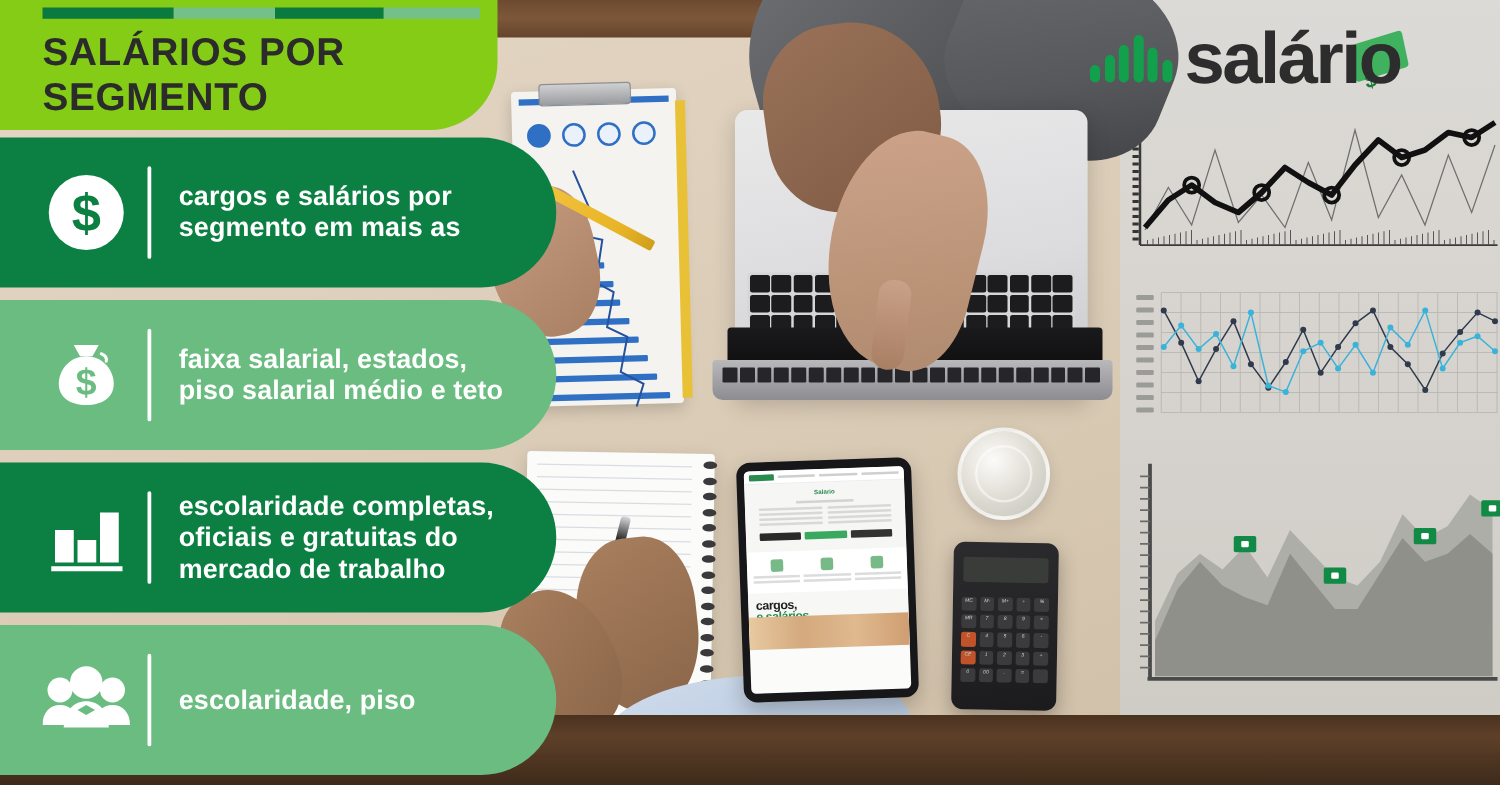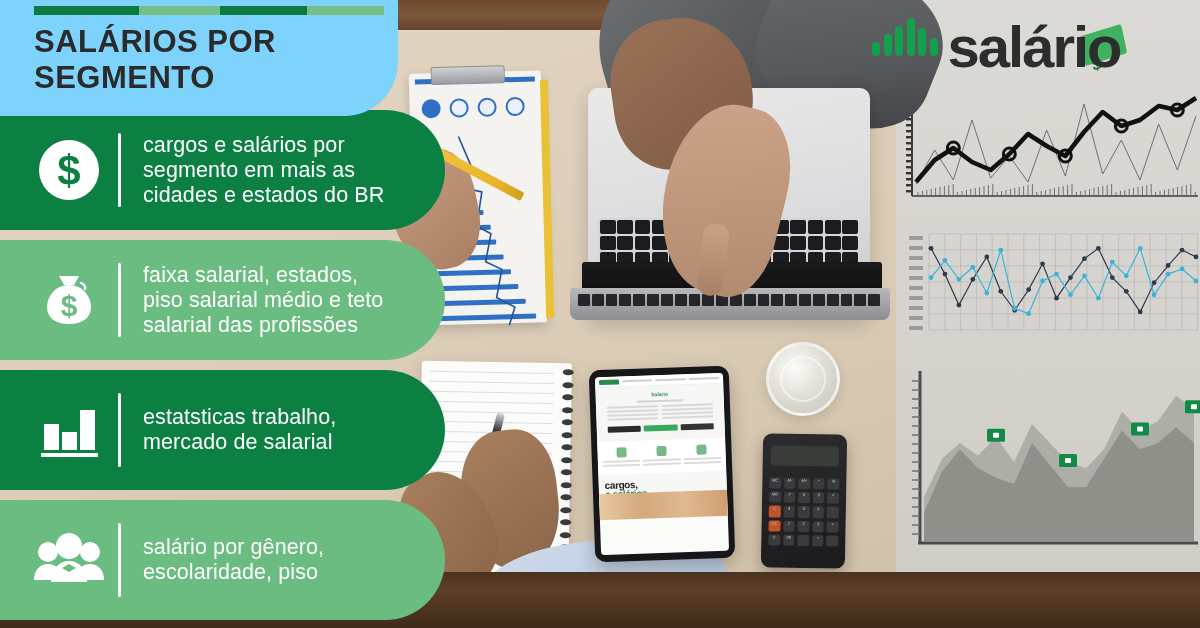--- a/index.html
+++ b/index.html
@@ -223,22 +223,22 @@
     transform:rotate(1deg); box-shadow:0 6px 16px rgba(0,0,0,.3);
   }
   .calc .disp { position:absolute; left:8px; top:12px; right:8px; height:20px; background:#3a3c3a; border-radius:2px; }
   .calc .keys { position:absolute; left:7px; top:44px; right:7px; bottom:8px;
     display:grid; grid-template-columns:repeat(5,1fr); grid-template-rows:repeat(6,1fr); gap:3px; }
   .calc .keys i { background:#3b3b3e; border-radius:2px; display:block; font-size:4px; color:#cfcfcf; text-align:center; line-height:1.6; }
   .calc .keys i.o { background:#c0532a; }
 
   
   .title-banner {
-    position:absolute; left:0; top:0; width:398px; height:116px;
-    background:#7dd3fc; border-radius:0 0 54px 0;
+    position:absolute; left:0; top:0; width:398px; height:104px;
+    background:#84cc16; border-radius:0 0 54px 0;
     z-index:6;
   }
   .title-stripes { position:absolute; left:34px; top:6px; display:flex; width:350px; height:9px; }
   .title-stripes i { display:block; height:100%; }
   .title-stripes i:nth-child(1){ width:30%; background:#0a7a3f; }
   .title-stripes i:nth-child(2){ width:23%; background:#74c088; }
   .title-stripes i:nth-child(3){ width:25%; background:#0a7a3f; }
   .title-stripes i:nth-child(4){ width:22%; background:#74c088; }
   .title-banner h1 {
     position:absolute; left:34px; top:24px;
@@ -251,29 +251,29 @@
   .card {
     position:relative; width:445px; height:120px; margin-bottom:10px;
     border-radius:0 62px 62px 0; display:flex; align-items:center;
     padding-left:26px;
   }
   .card.dark { background:#0c8043; }
   .card.light { background:#6bbc80; }
   .card .ic-wrap { width:86px; flex:0 0 86px; display:flex; align-items:center; justify-content:center; }
   .card .divider { width:3px; height:74px; background:#ffffff; flex:0 0 3px; margin:0 22px 0 6px; border-radius:2px; }
   .card .txt {
-    color:#ffffff; font-size:21.5px; line-height:25px; font-weight:normal;
+    color:#ffffff; font-size:21.5px; line-height:25px; font-weight:bold;
     letter-spacing:.1px; padding-right:10px;
   }
   .card .txt span { display:block; }
 
   svg.icn { display:block; }
 
   
-  .logo { position:absolute; left:872px; top:18px; z-index:7; display:flex; align-items:flex-start; }
+  .logo { position:absolute; left:872px; top:18px; z-index:7; display:flex; align-items:center; }
   .logo .bars { display:flex; align-items:flex-end; gap:3.5px; height:38px; margin-right:10px; }
   .logo .bars i { width:8px; background:#12a04d; border-radius:4px; display:block; }
   .logo .word {
     font-size:58px; font-weight:bold; color:#2d2d2d; letter-spacing:-2px;
     line-height:58px; position:relative; font-family:"Liberation Sans", sans-serif;
   }
   .logo .money {
     position:absolute; right:-4px; top:12px; width:44px; height:30px;
     background:#3fb15f; transform:rotate(-12deg) skewY(-5deg); border-radius:3px;
     z-index:-1;
@@ -819,72 +819,70 @@
       <div class="ic-wrap">
         <svg class="icn" width="64" height="64" viewBox="0 0 64 64">
           <circle cx="32" cy="32" r="30" fill="#ffffff"></circle>
           <text x="32" y="47" text-anchor="middle" font-family="Liberation Sans, sans-serif" font-size="42" font-weight="bold" fill="#0c8043">$</text>
         </svg>
       </div>
       <div class="divider"></div>
       <div class="txt">
         <span>cargos e salários por</span>
         <span>segmento em mais as</span>
-        <span>cidades e estados do BR</span>
       </div>
     </div>
 
     <div class="card light">
       <div class="ic-wrap">
         <svg class="icn" width="64" height="64" viewBox="0 0 64 64">
           <path d="M22 8 h20 l-5 9 h-10 z" fill="#ffffff"></path>
           <path d="M44 15 q5 2 4 6" stroke="#ffffff" stroke-width="2.4" fill="none" stroke-linecap="round"></path>
           <path d="M32 17 c14 0 22 12 22 22 c0 11 -9 17 -22 17 c-13 0 -22 -6 -22 -17 c0 -10 8 -22 22 -22 z" fill="#ffffff"></path>
           <text x="32" y="48" text-anchor="middle" font-family="Liberation Sans, sans-serif" font-size="30" font-weight="bold" fill="#6bbc80">$</text>
         </svg>
       </div>
       <div class="divider"></div>
       <div class="txt">
         <span>faixa salarial, estados,</span>
         <span>piso salarial médio e teto</span>
-        <span>salarial das profissões</span>
       </div>
     </div>
 
     <div class="card dark">
       <div class="ic-wrap">
         <svg class="icn" width="64" height="64" viewBox="0 0 64 64">
           <rect x="7" y="26" width="15" height="26" fill="#ffffff"></rect>
           <rect x="25" y="34" width="15" height="18" fill="#ffffff"></rect>
           <rect x="43" y="12" width="15" height="40" fill="#ffffff"></rect>
           <rect x="4" y="55" width="57" height="4" fill="#ffffff"></rect>
         </svg>
       </div>
       <div class="divider"></div>
       <div class="txt">
-        <span>estatsticas trabalho,</span>
-        <span>mercado de salarial</span>
+        <span>escolaridade completas,</span>
+        <span>oficiais e gratuitas do</span>
+        <span>mercado de trabalho</span>
       </div>
     </div>
 
     <div class="card light">
       <div class="ic-wrap">
         <svg class="icn" width="70" height="64" viewBox="0 0 70 64">
           <circle cx="14" cy="24" r="10" fill="#ffffff"></circle>
           <path d="M0 52 c0 -10 6 -16 14 -16 c8 0 14 6 14 16 z" fill="#ffffff"></path>
           <circle cx="56" cy="24" r="10" fill="#ffffff"></circle>
           <path d="M42 52 c0 -10 6 -16 14 -16 c8 0 14 6 14 16 z" fill="#ffffff"></path>
           <circle cx="35" cy="18" r="13" fill="#ffffff"></circle>
           <path d="M17 54 c0 -13 8 -21 18 -21 c10 0 18 8 18 21 z" fill="#ffffff"></path>
           <path d="M35 36 l-7 4 l7 4 l7 -4 z" fill="#6bbc80"></path>
         </svg>
       </div>
       <div class="divider"></div>
       <div class="txt">
-        <span>salário por gênero,</span>
         <span>escolaridade, piso</span>
       </div>
     </div>
   </div>
 
   <div class="logo">
     <div class="bars" id="logo-bars">
         <i style="height: 14px;"></i>
         <i style="height: 22px;"></i>
         <i style="height: 30px;"></i>

